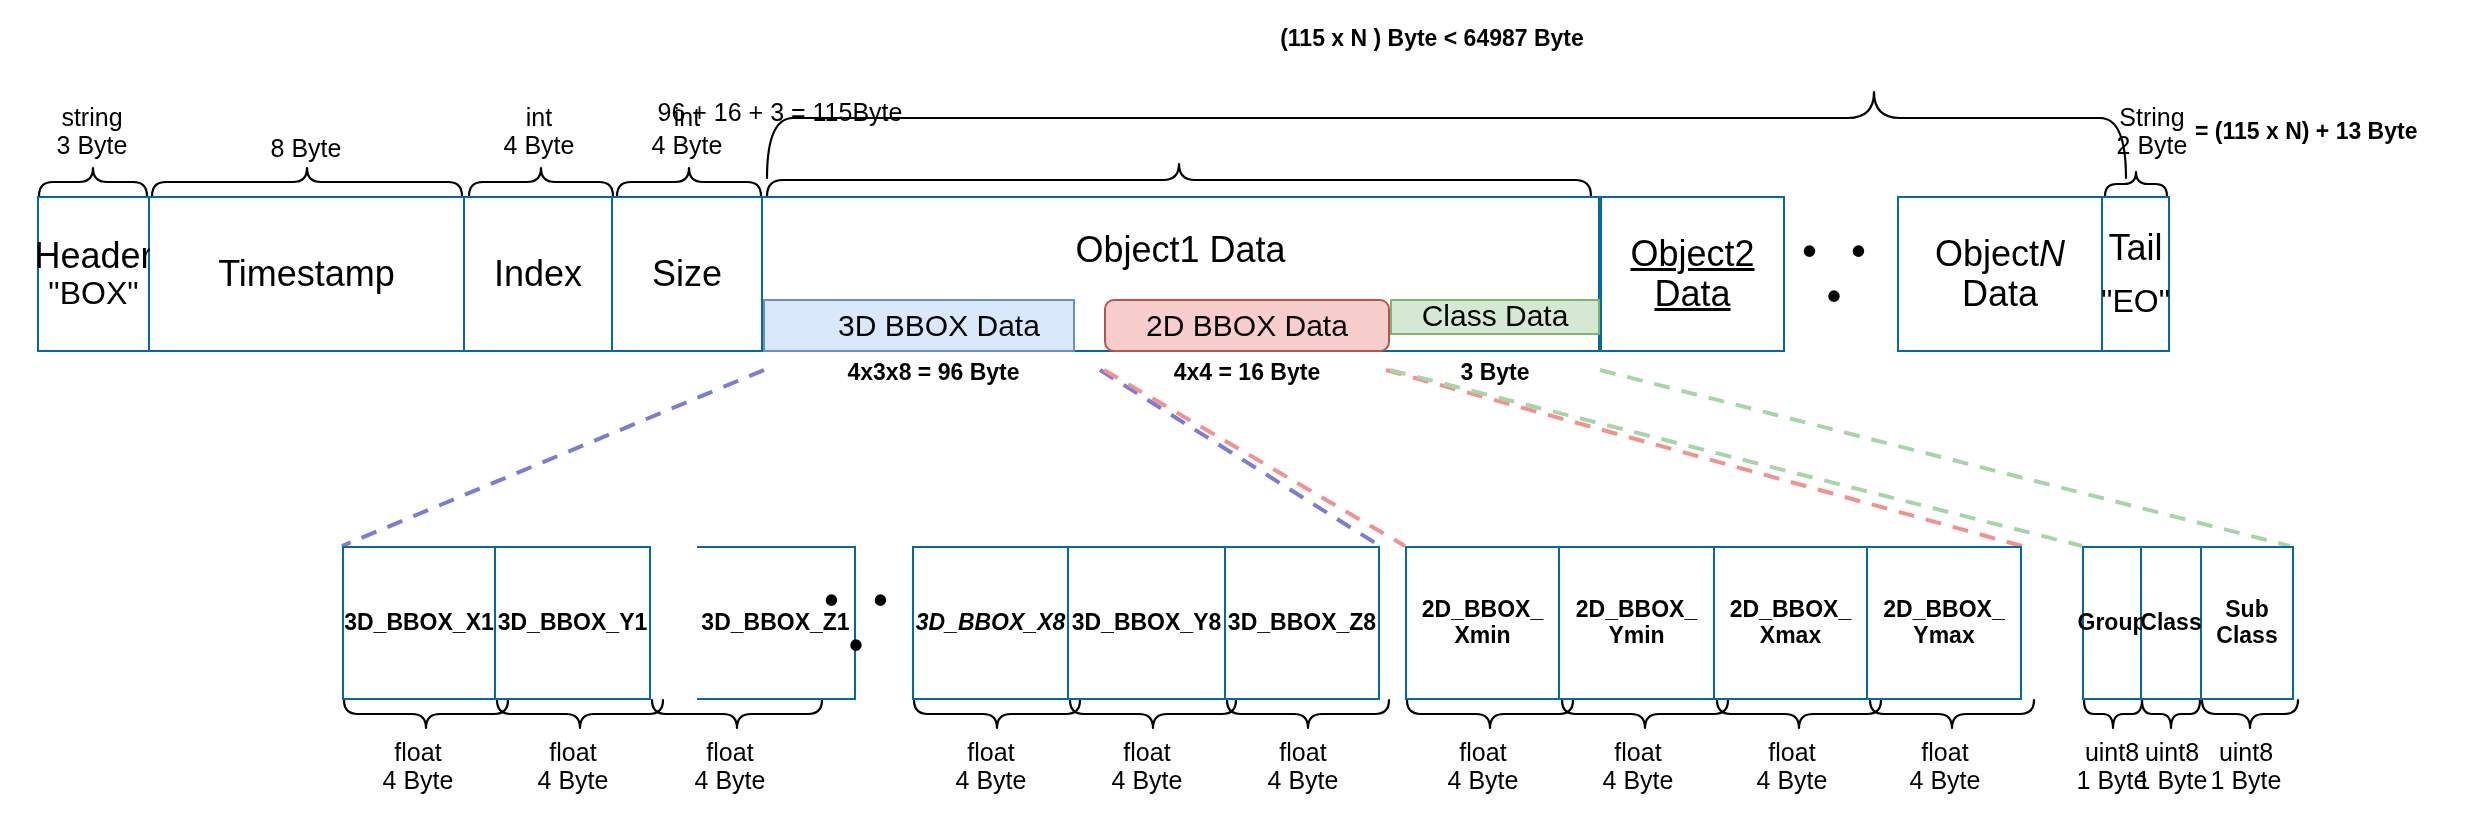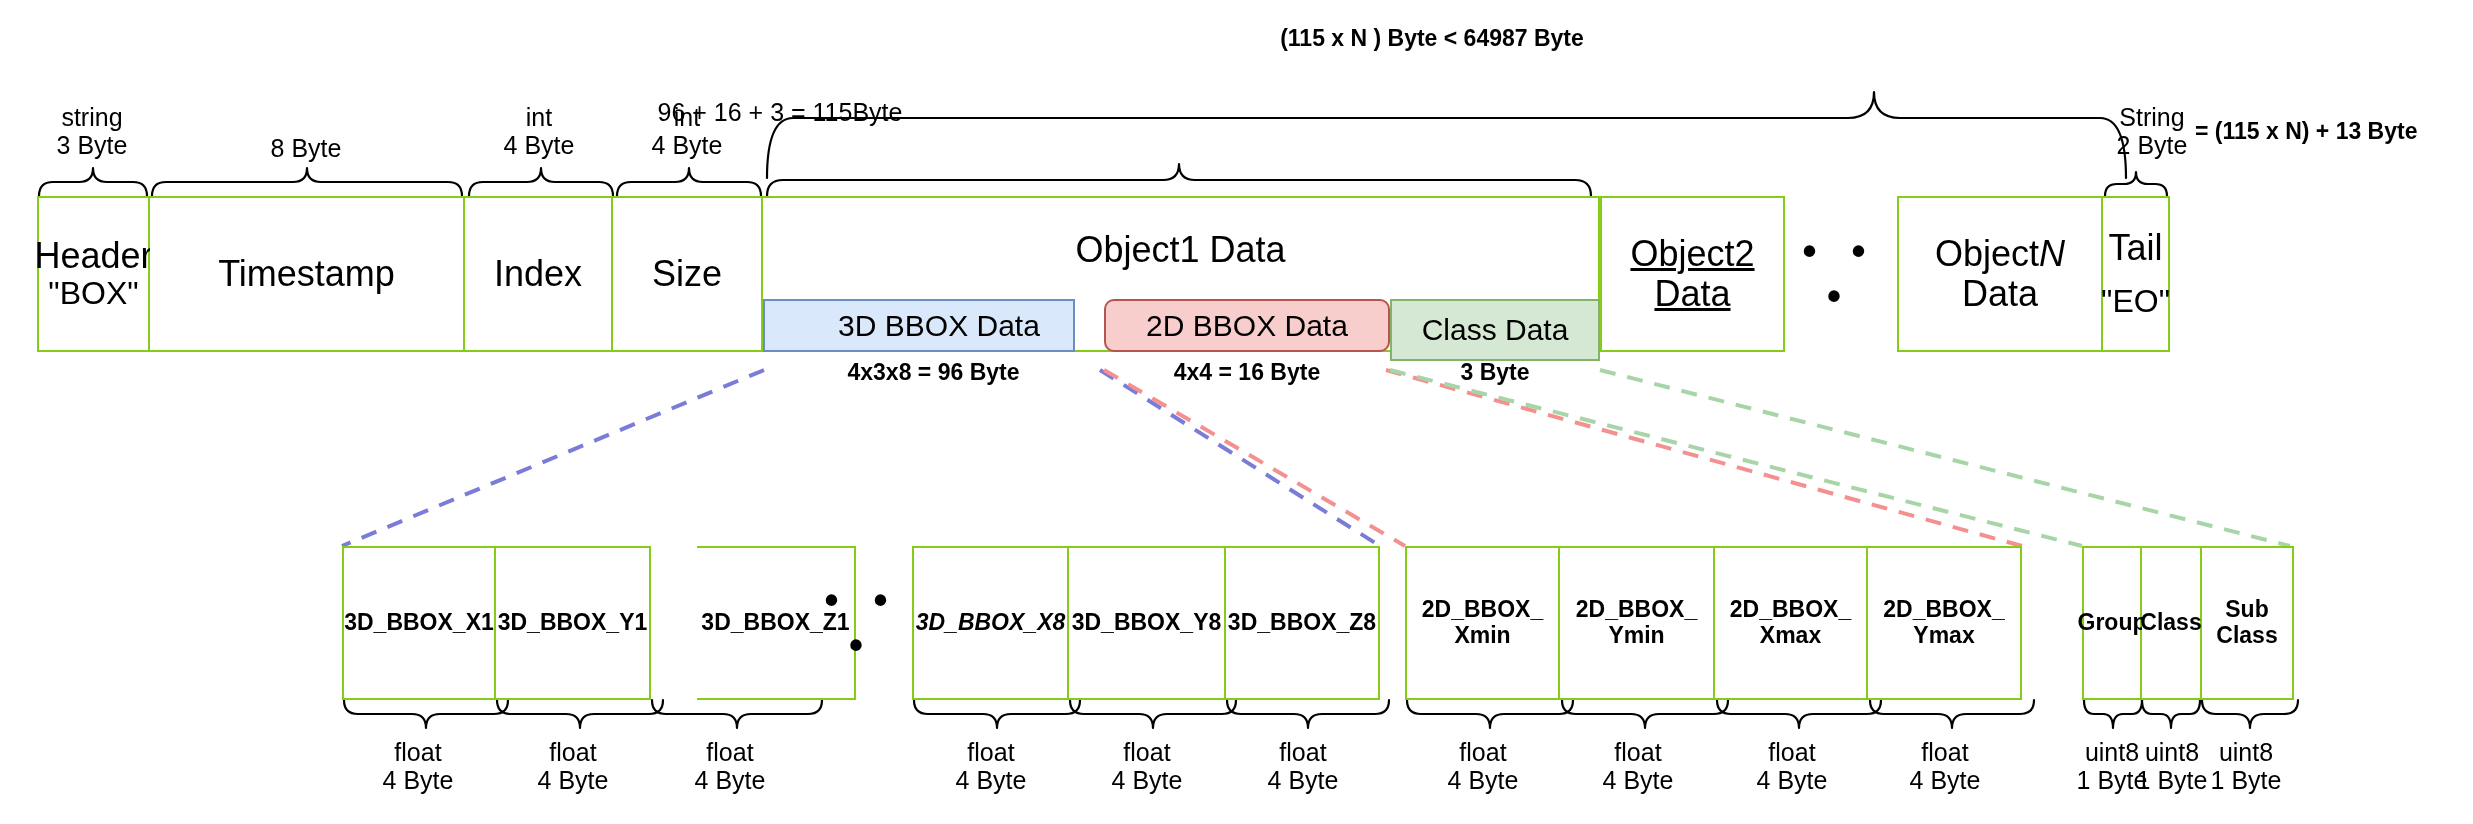--- a/index.html
+++ b/index.html
@@ -29,21 +29,21 @@
   .node {
     position: absolute;
     box-sizing: border-box;
     display: flex;
     align-items: center;
     justify-content: center;
     text-align: center;
     line-height: 1.12;
   }
   .cell {
-    border: 2px solid #84cc16;
+    border: 2px solid #0369a1;
     background: #ffffff;
     flex-direction: column;
   }
   .cell.noleft { border-left: none; }
   .lbl-top {
     font-size: 25px;
     color: #000000;
     flex-direction: column;
   }
   .lbl-bot {
@@ -213,21 +213,21 @@
   </div>
 
   <div class="node colored c3d" style="left:763px; top:299px; width:312px; height:53px;padding-left:40px;">
     <span>3D BBOX Data</span>
   </div>
 
   <div class="node colored c2d" style="left:1104px; top:299px; width:286px; height:53px;">
     <span>2D BBOX Data</span>
   </div>
 
-  <div class="node colored ccl" style="left:1390px; top:299px; width:210px; height:62px;">
+  <div class="node colored ccl" style="left:1390px; top:299px; width:210px; height:36px;align-items:flex-end;">
     <span>Class Data</span>
   </div>
 
   <div class="node bold-note" style="left:763px; top:358px; width:341px; height:30px;">
     <span>4x3x8 = 96 Byte</span>
   </div>
   <div class="node bold-note" style="left:1104px; top:358px; width:286px; height:30px;">
     <span>4x4 = 16 Byte</span>
   </div>
   <div class="node bold-note" style="left:1390px; top:358px; width:210px; height:30px;">

